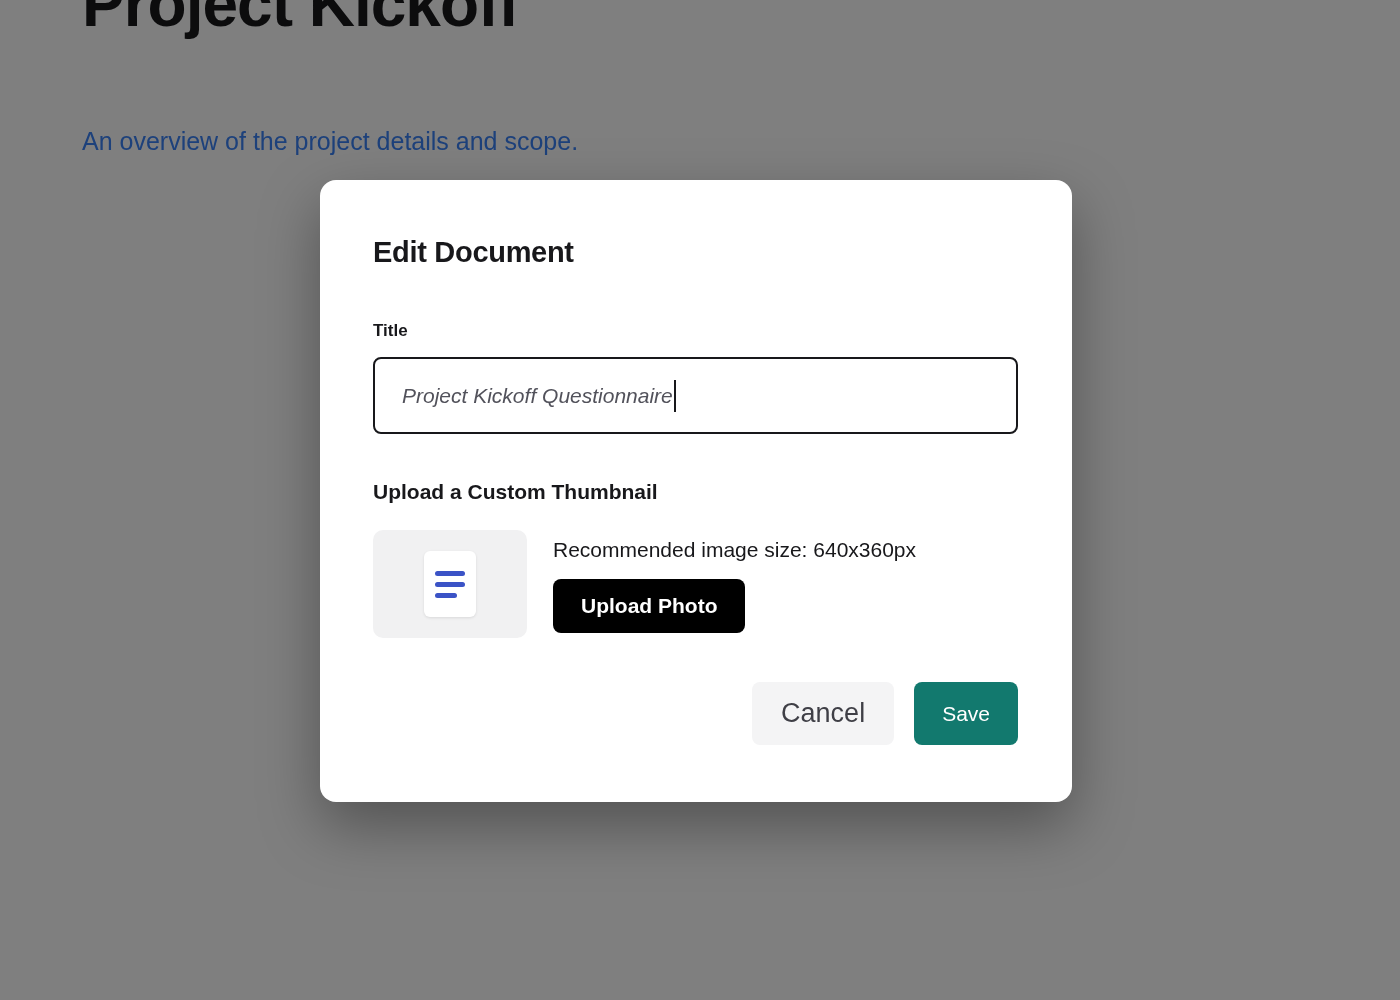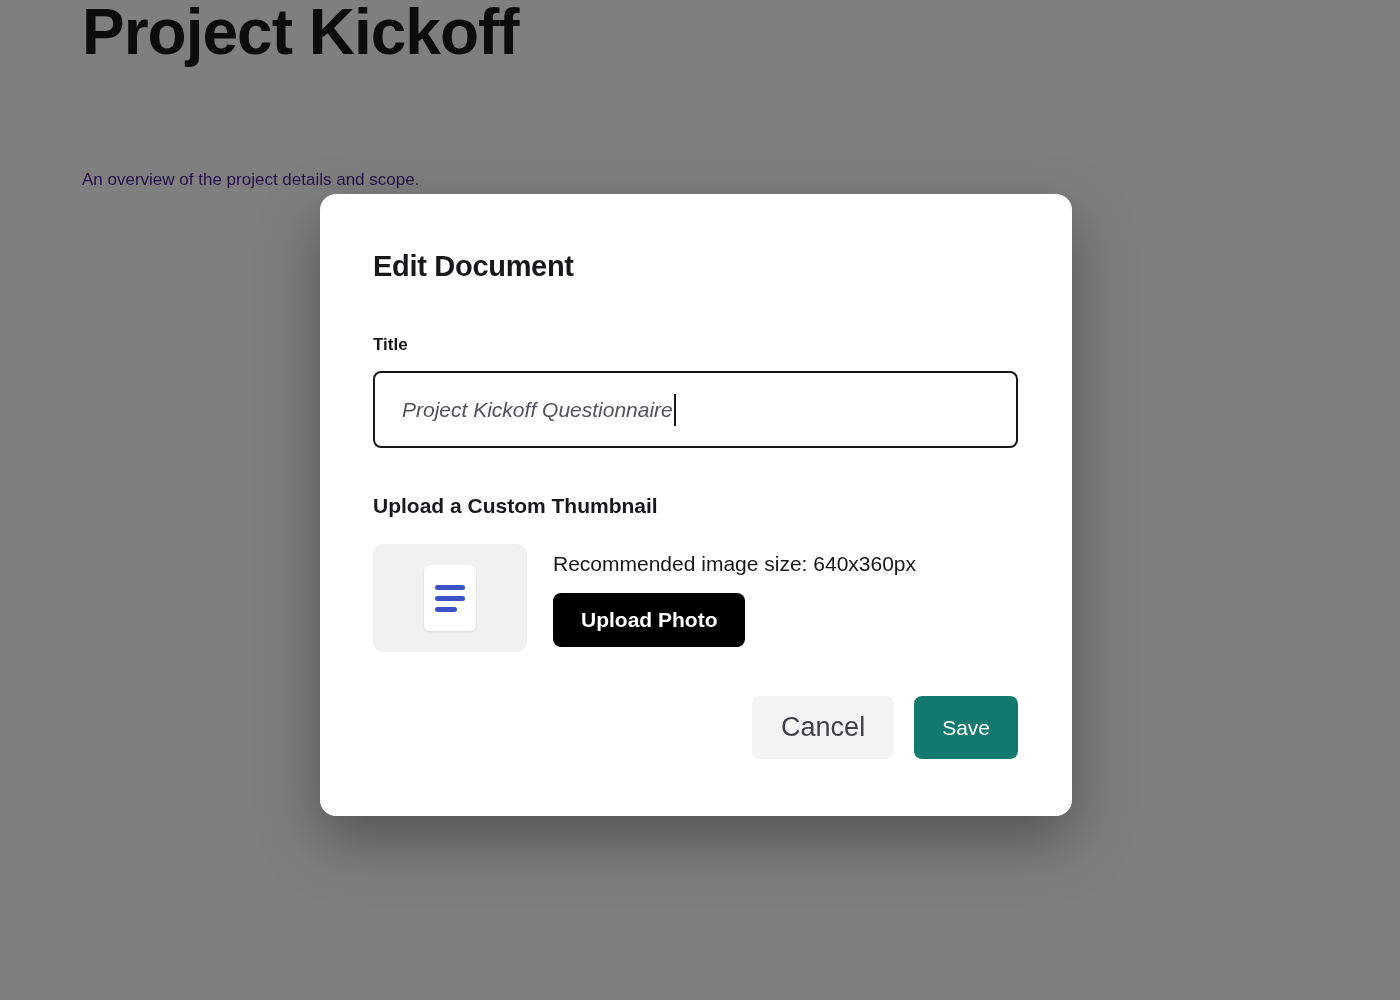--- a/index.html
+++ b/index.html
@@ -8,54 +8,53 @@
     font-family: "Liberation Sans", "DejaVu Sans", sans-serif;
     background: #ffffff;
     position: relative;
   }
 
   
   .page {
     position: absolute;
     inset: 0;
     background: #ffffff;
-    margin-top: 28px;
   }
   .page-title {
     position: absolute;
     top: -34px;
     left: 82px;
     font-size: 64px;
     font-weight: 700;
     color: #18181b;
     letter-spacing: -1px;
     line-height: 1.2;
     white-space: nowrap;
   }
   .page-subtitle {
     position: absolute;
-    top: 141px;
+    top: 125px;
     left: 82px;
-    font-size: 17px;
-    color: #4c1d95;
+    font-size: 25px;
+    color: #3b82f6;
     line-height: 1.3;
   }
 
   
   .overlay {
     position: absolute;
     inset: 0;
     background: var(--overlay, rgba(0,0,0,0.5));
   }
 
   
   .modal {
     position: absolute;
     left: 320px;
-    top: 194px;
+    top: 180px;
     width: 752px;
     height: 622px;
     background: #ffffff;
     border-radius: 16px;
     box-shadow: 0 24px 60px rgba(0,0,0,0.35);
     padding: 56px 54px 0 53px;
   }
   .modal-title {
     font-size: 29px;
     font-weight: 700;

